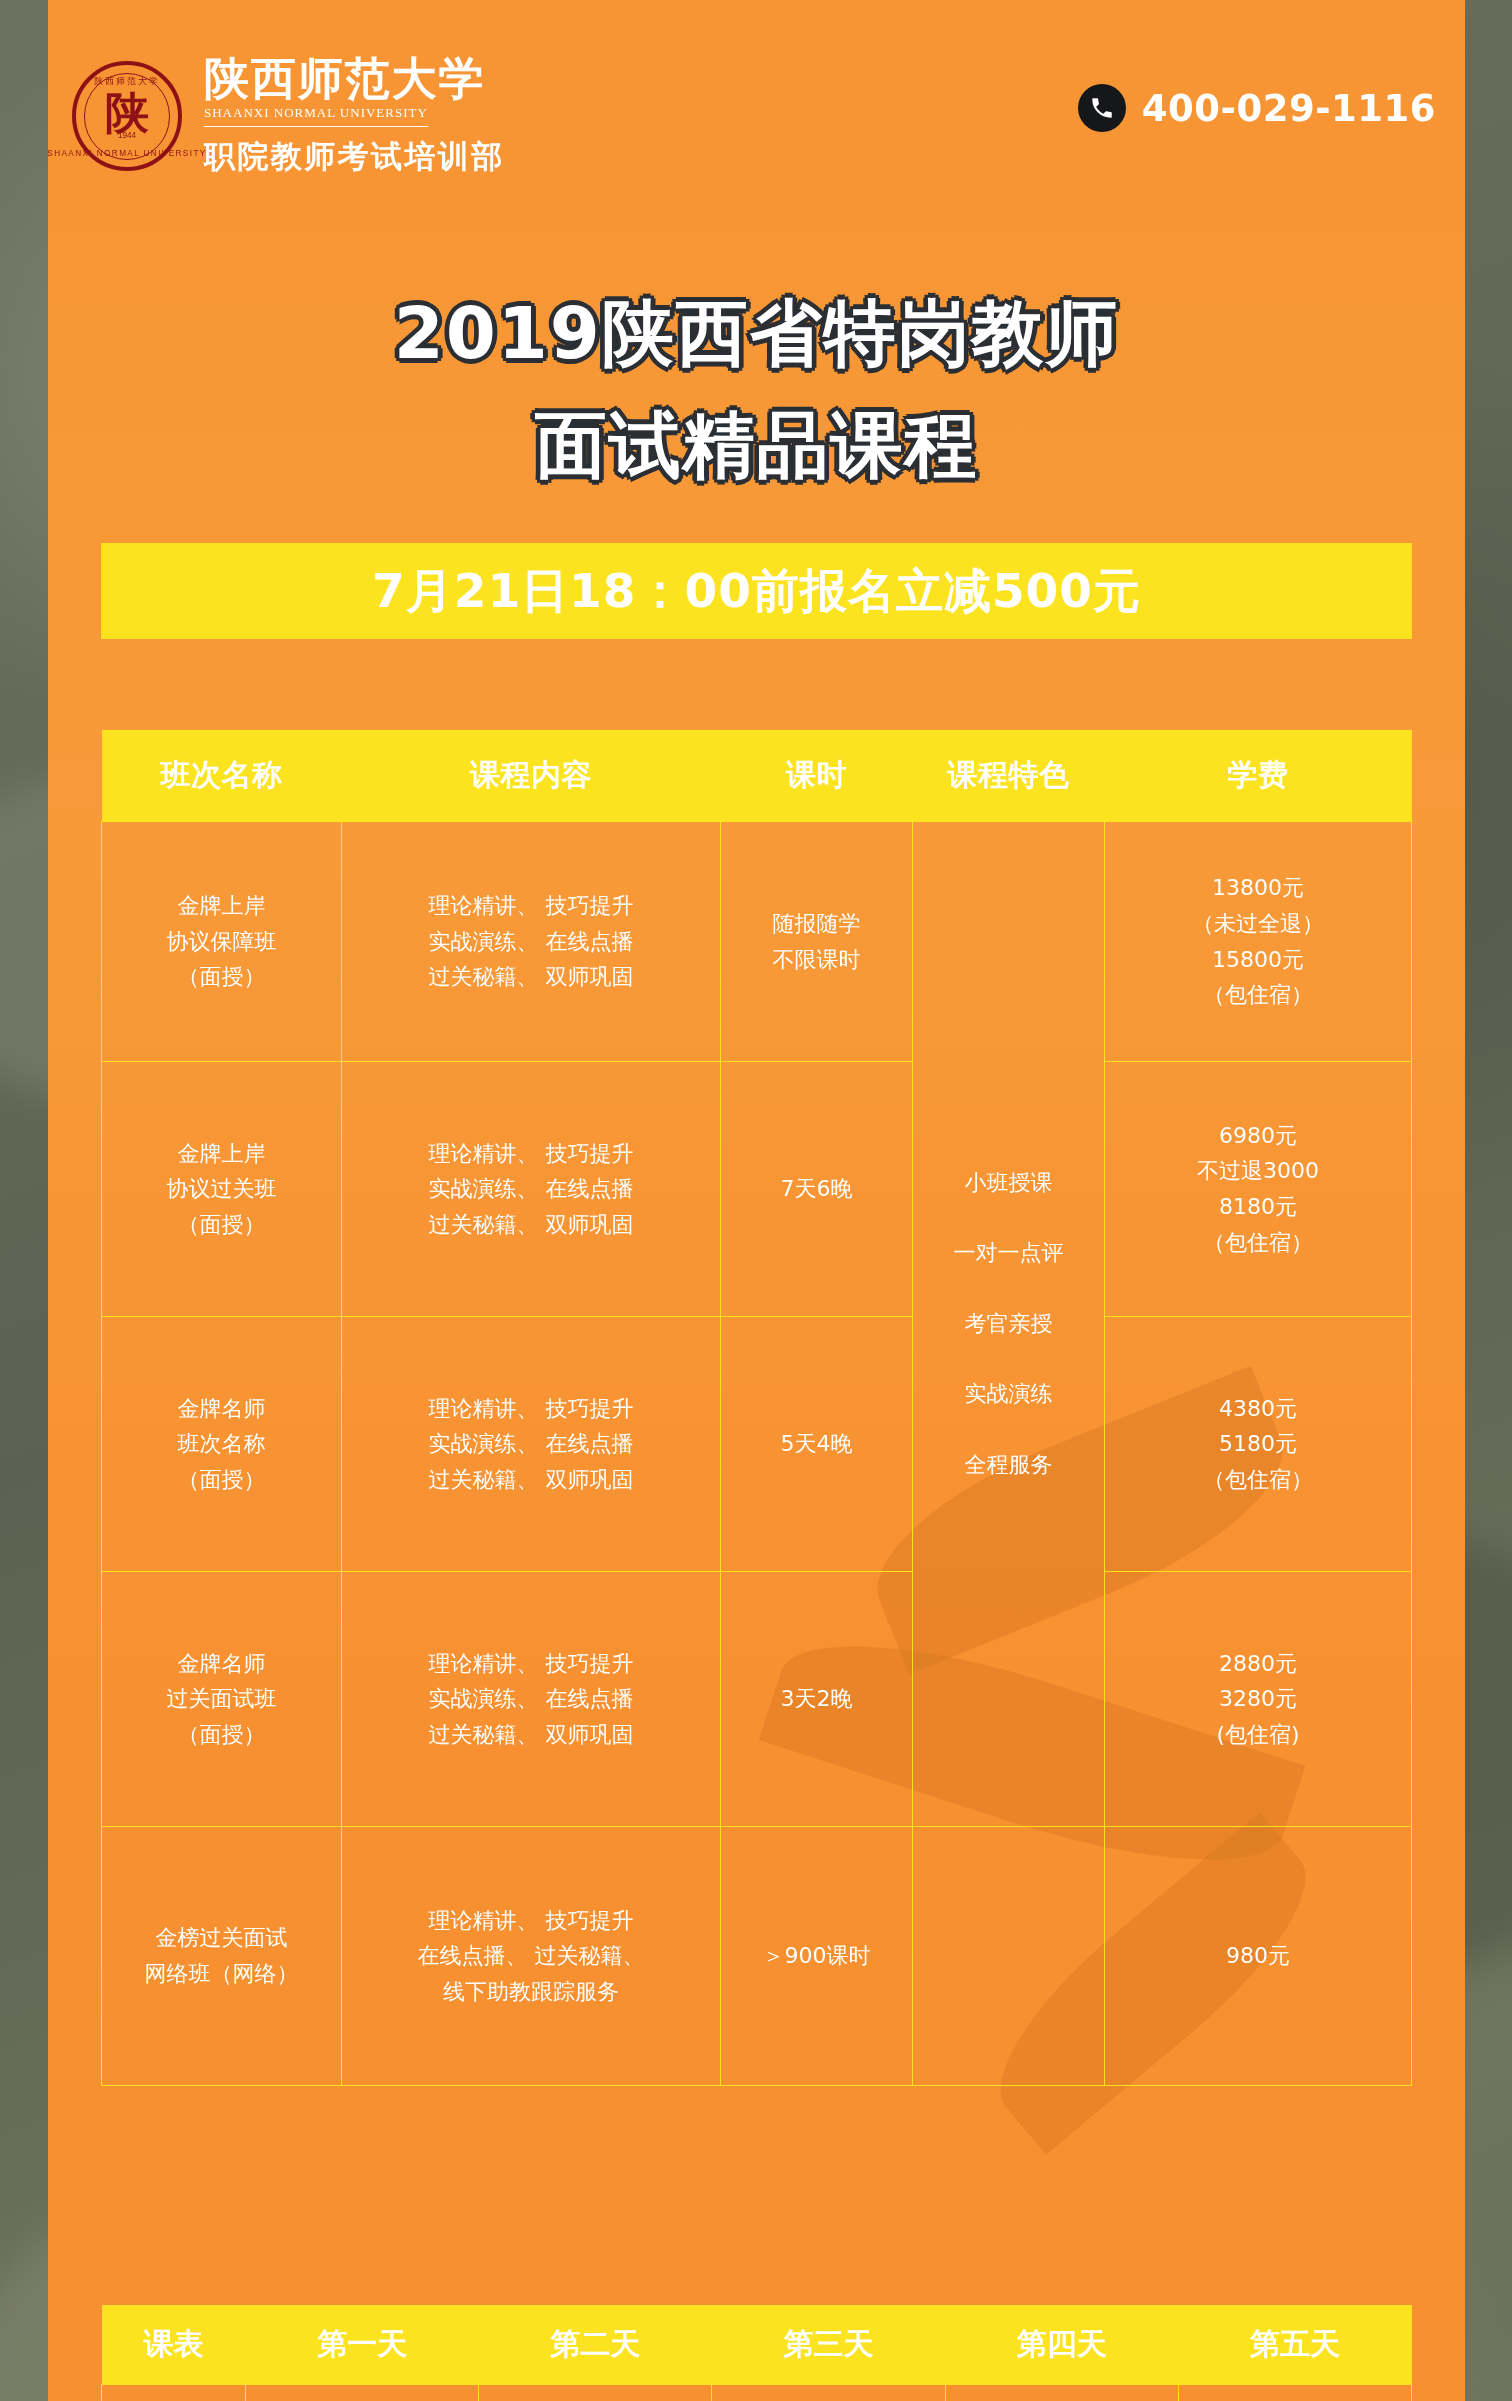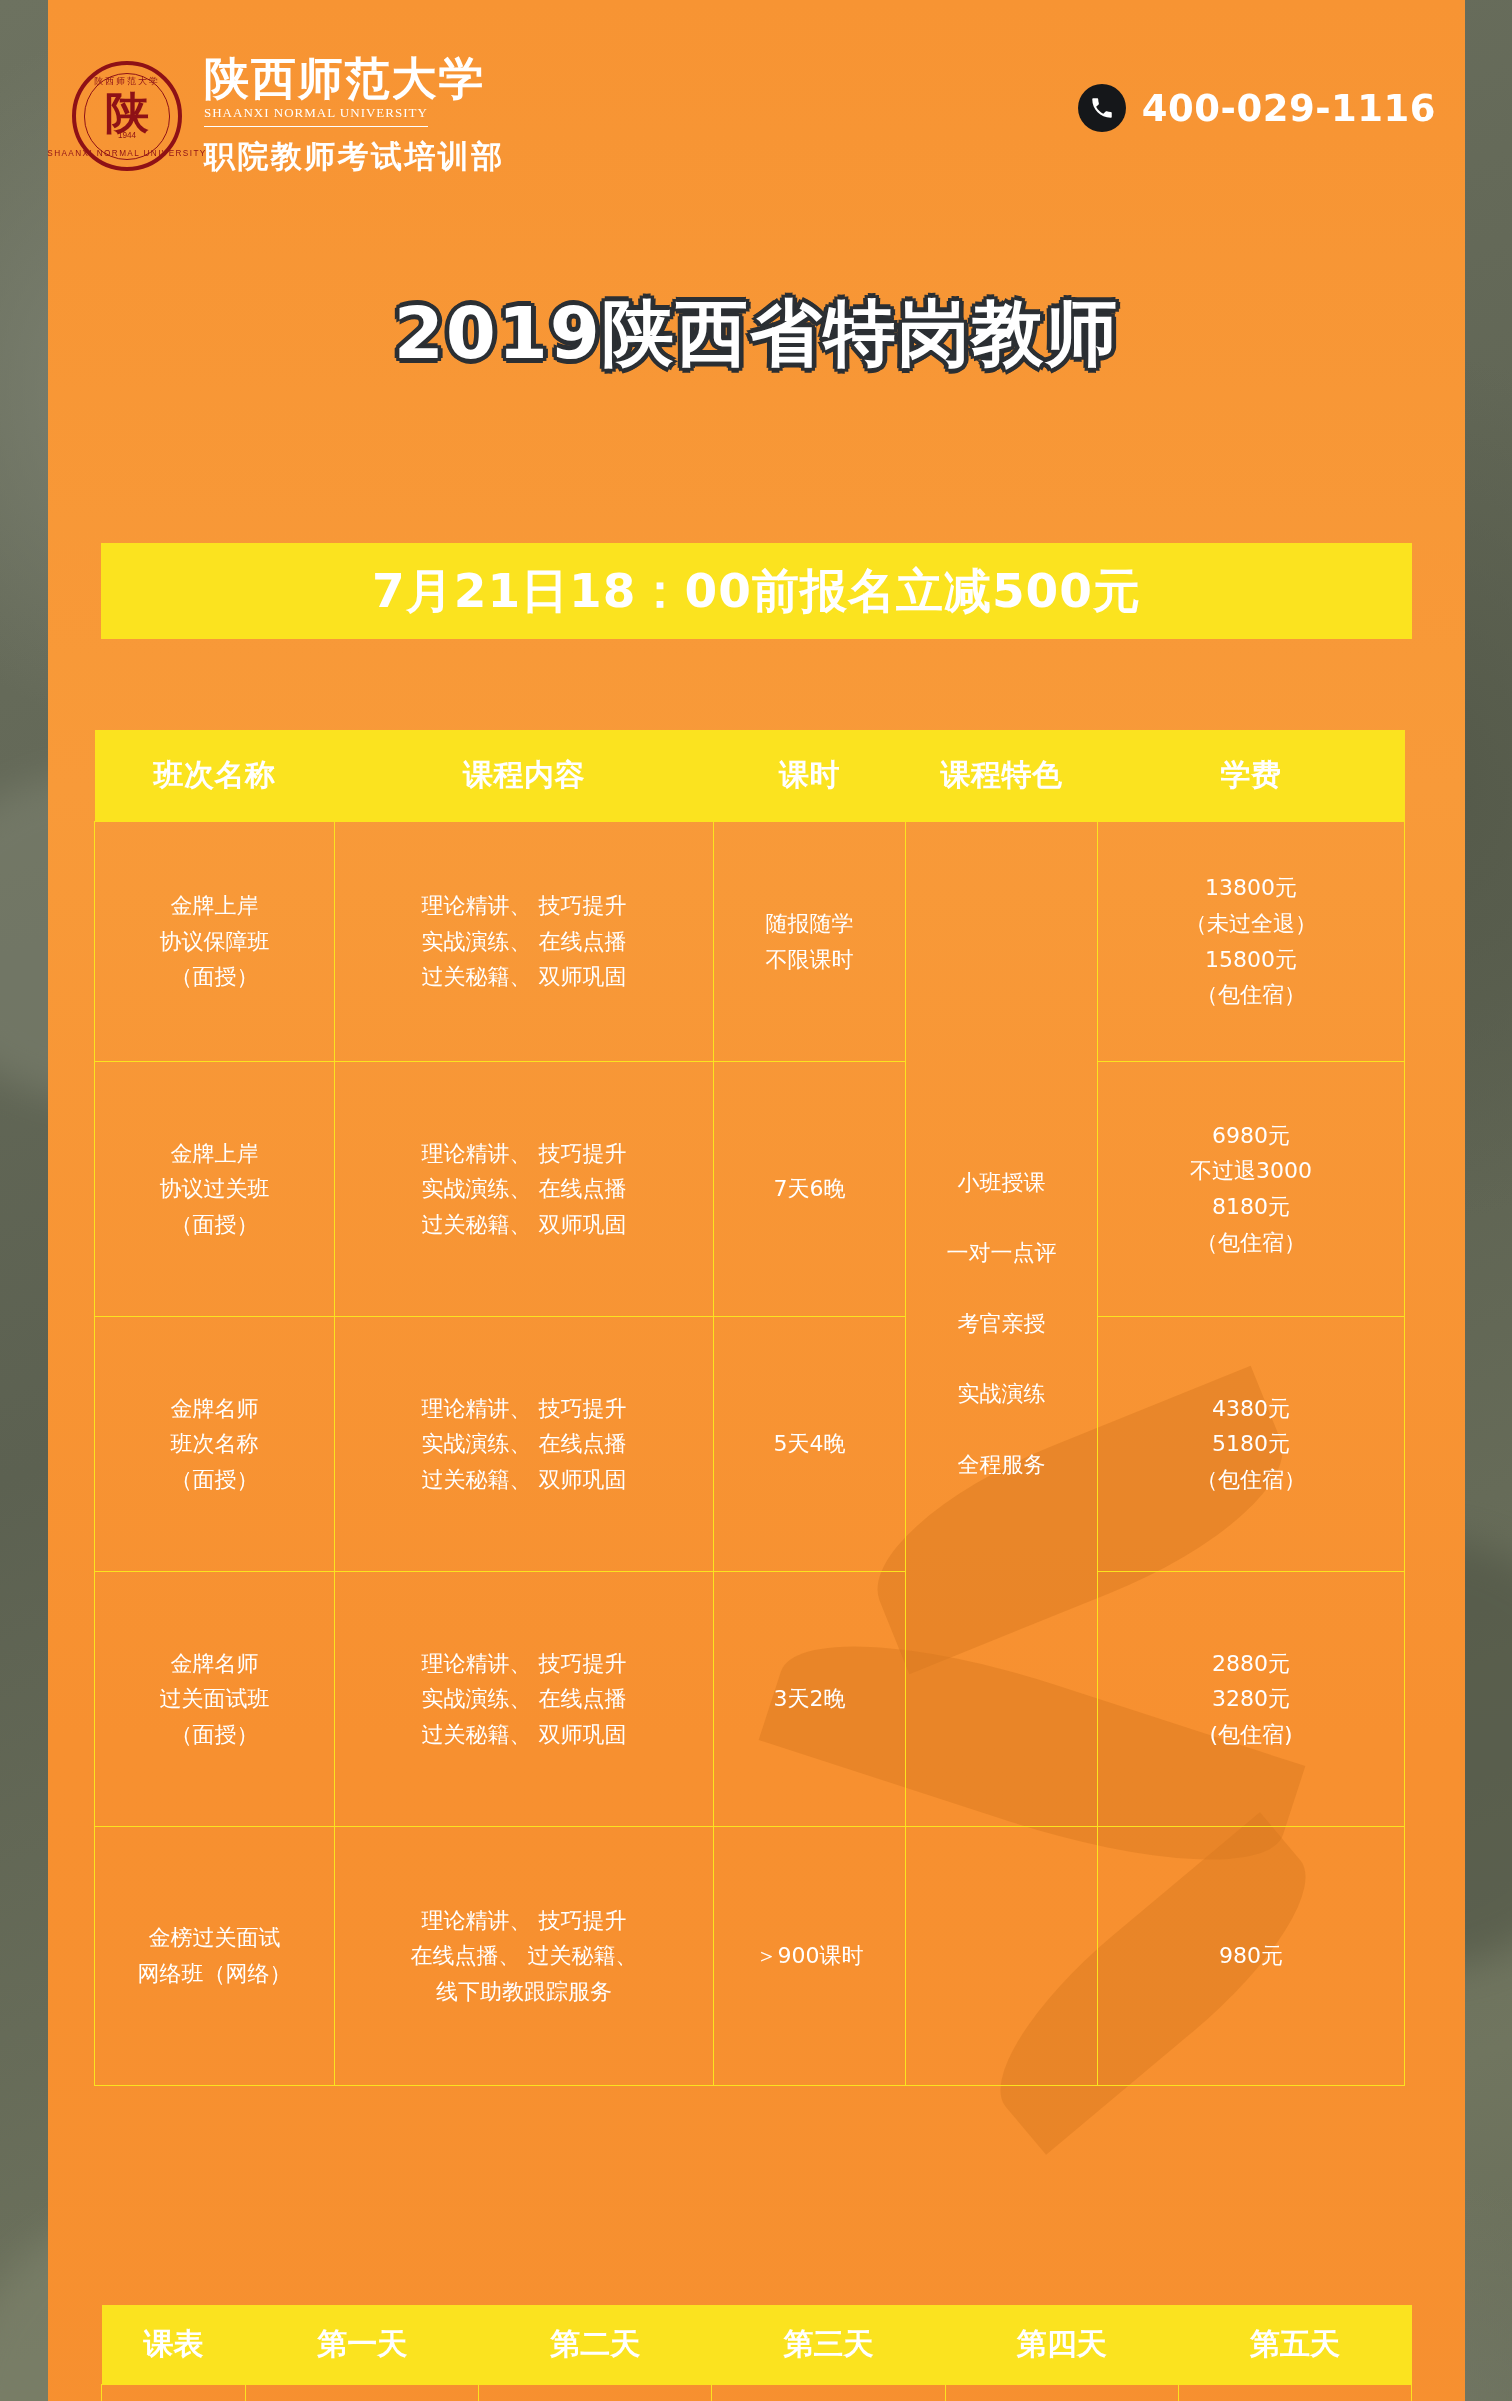--- a/index.html
+++ b/index.html
@@ -215,21 +215,21 @@
     font-size: 47px;
     font-weight: bold;
     color: #ffffff;
     letter-spacing: 1px;
     font-family: "DejaVu Sans", sans-serif;
   }
 
   
   .main-table {
     position: absolute;
-    left: 94px;
+    left: 101px;
     top: 730px;
     width: 1311px;
     border-collapse: collapse;
     table-layout: fixed;
     padding-left: 32px;
   }
   .main-table th {
     background: #fbe31f;
     color: #ffffff;
     font-size: 30px;
@@ -314,20 +314,21 @@
         <svg viewBox="0 0 24 24" fill="#ffffff" aria-hidden="true">
           <path d="M6.6 10.8c1.4 2.8 3.8 5.1 6.6 6.6l2.2-2.2c.3-.3.7-.4 1-.2 1.2.4 2.4.6 3.6.6.6 0 1 .4 1 1V20c0 .6-.4 1-1 1C10.6 21 3 13.4 3 4c0-.6.4-1 1-1h3.5c.6 0 1 .4 1 1 0 1.3.2 2.5.6 3.6.1.4 0 .8-.2 1.1l-2.3 2.1z"></path>
         </svg>
       </div>
       <div class="phone-number">400-029-1116</div>
     </div>
   </div>
 
   <div class="title-block">
     <div class="title-line">2019陕西省特岗教师</div>
+    <div class="title-line">面试精品课程</div>
   </div>
 
   <div class="promo">
     <div class="promo-text">7月21日18：00前报名立减500元</div>
   </div>
 
   <table class="main-table">
     <colgroup>
       <col style="width:240px">
       <col style="width:379px">

